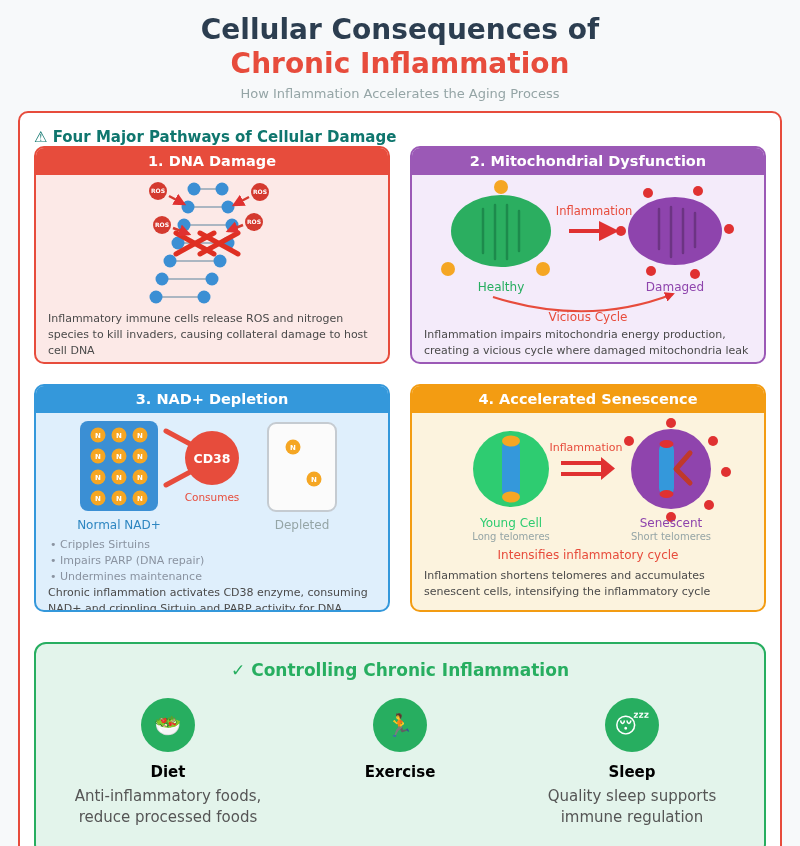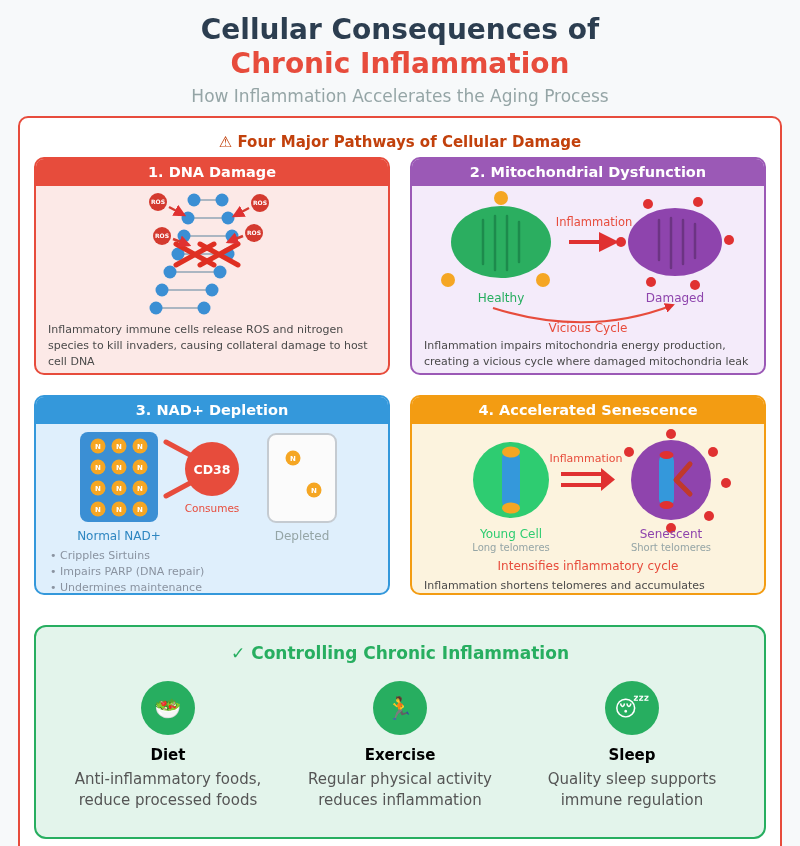--- a/index.html
+++ b/index.html
@@ -7,32 +7,32 @@
   body {
     width:800px; height:846px; overflow:hidden;
     background:#F7F9FA;
     font-family:"DejaVu Sans","Liberation Sans",sans-serif;
     color:#2C3E50;
   }
   .header { text-align:center; padding-top:13px; }
   .title { font-size:28px; font-weight:bold; line-height:1.22; margin:0; }
   .title .t1 { color:#2C3E50; display:block; }
   .title .t2 { color:#E74C3C; display:block; }
-  .subtitle { font-size:17px; color:#95A5A6; margin:5px 0 10px; }
+  .subtitle { font-size:13px; color:#95A5A6; margin:5px 0 10px; }
 
   .outer {
     margin:0 18px; background:#FFFFFF;
     border:2px solid #E74C3C; border-radius:10px;
     padding:10px 14px 80px;
   }
-  .section-title { text-align:center; color:#c2410c; font-weight:bold; font-size:15px; margin:5px 0 6px; }
+  .section-title { text-align:left; color:#0f766e; font-weight:bold; font-size:15px; margin:5px 0 0; }
 
   .grid { display:grid; grid-template-columns:1fr 1fr; gap:20px; }
   .card { border-radius:10px; border:2px solid; display:flex; flex-direction:column; overflow:hidden; }
-  .row1 { height:218px; } .row2 { height:200px; }
+  .row1 { height:218px; } .row2 { height:228px; }
   .card h3 { margin:0; color:#fff; text-align:center; font-size:14.5px; padding:5px 0 6px; font-weight:bold; }
   .card-red    { border-color:#E74C3C; background:#FCE9E7; } .head-red    { background:#E74C3C; }
   .card-purple { border-color:#9B59B6; background:#F4EBFA; } .head-purple { background:#9B59B6; }
   .card-blue   { border-color:#3498DB; background:#DFEFFC; } .head-blue   { background:#3498DB; }
   .card-orange { border-color:#F39C12; background:#FCF3DE; } .head-orange { background:#F39C12; }
   .card-body { flex:1; display:flex; flex-direction:column; align-items:center; padding:4px 12px 10px; }
   .desc { margin:auto 0 0; font-size:11px; color:#4A4A4A; line-height:1.45; align-self:stretch; }
 
   .impact-block { align-self:stretch; margin-top:2px; }
   .impact-title { font-size:12.5px; font-weight:bold; color:#2C3E50; margin:0 0 3px; }
@@ -281,22 +281,20 @@
     <div class="control-items">
       <div class="citem">
         <div class="cicon">🥗</div>
         <div class="ctitle">Diet</div>
         <div class="cdesc">Anti-inflammatory foods,
 reduce processed foods</div>
       </div>
       <div class="citem">
         <div class="cicon">🏃</div>
         <div class="ctitle">Exercise</div>
-        <div class="cdesc">Regular physical activity
-reduces inflammation</div>
       </div>
       <div class="citem">
         <div class="cicon">😴</div>
         <div class="ctitle">Sleep</div>
         <div class="cdesc">Quality sleep supports
 immune regulation</div>
       </div>
     </div>
   </section>
 

